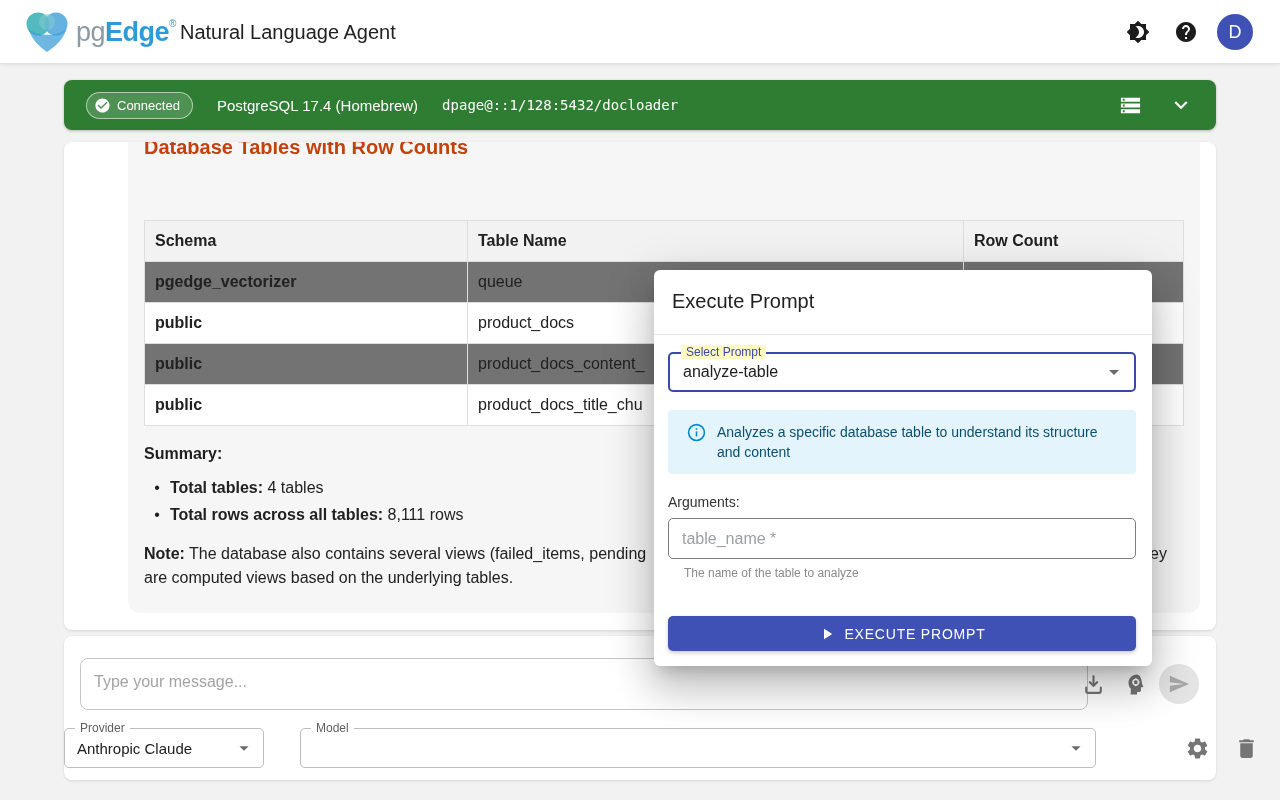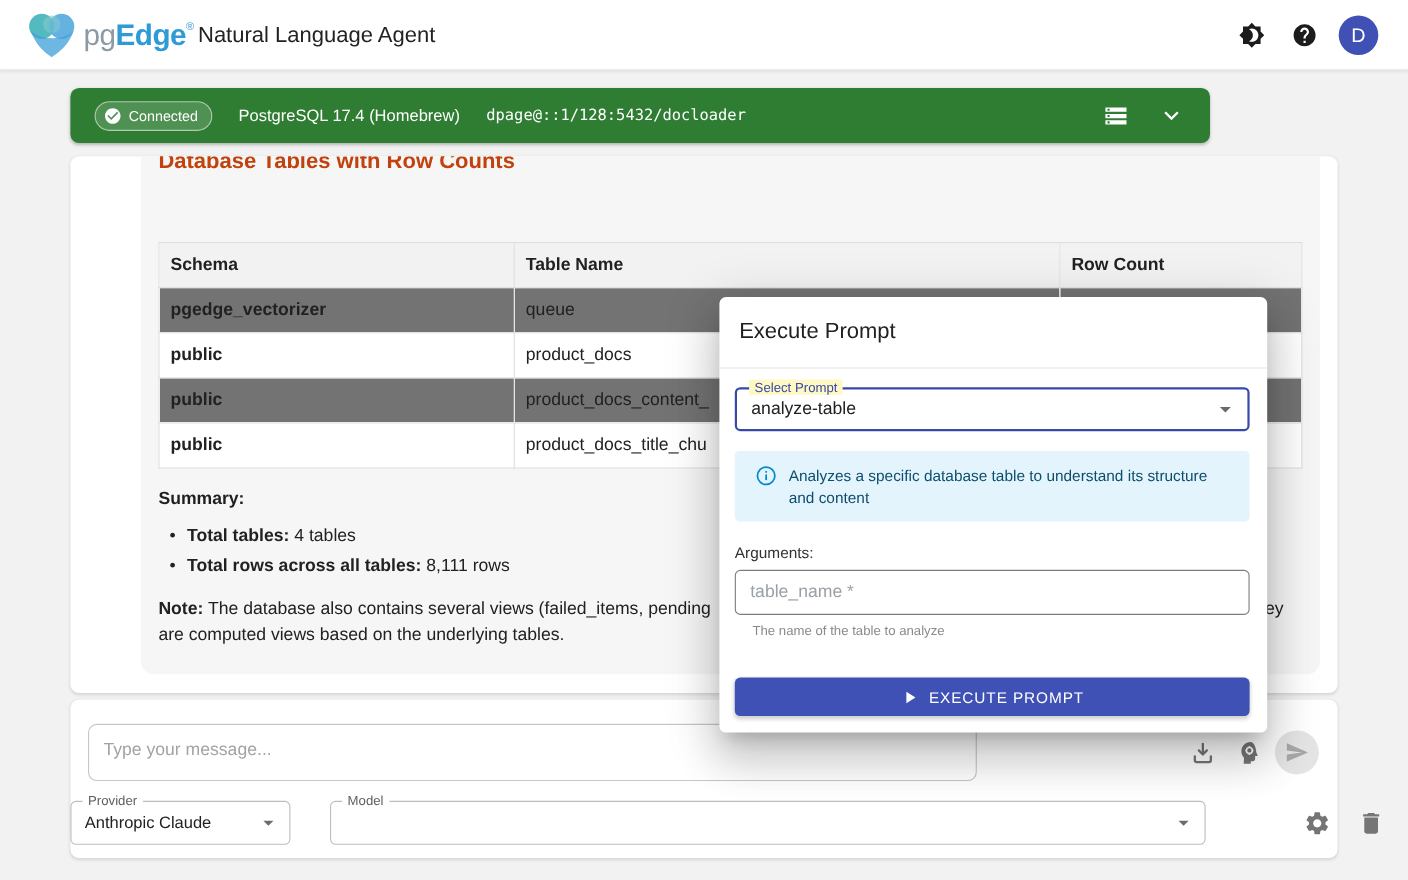--- a/index.html
+++ b/index.html
@@ -14,21 +14,21 @@
   #logo-text .edge { color:#2e9bd6; font-weight:700; }
   #logo-text .reg { color:#2e9bd6; font-size:10px; vertical-align:14px; }
   #app-title { position:absolute; left:180px; top:0; height:64px; display:flex; align-items:center;
                font-size:20px; font-weight:500; color:#222; }
   .appbar-icon { position:absolute; top:20px; width:24px; height:24px; cursor:pointer; }
   #avatar { position:absolute; left:1217px; top:14px; width:36px; height:36px; border-radius:50%;
             background:#3f51b5; color:#fff; font-size:18px; display:flex; align-items:center;
             justify-content:center; cursor:pointer; }
 
   
-  #connbar { position:absolute; left:64px; top:80px; width:1036px; height:50px; background:#2e7d32;
+  #connbar { position:absolute; left:64px; top:80px; width:1152px; height:50px; background:#2e7d32;
              border-radius:8px; box-shadow:0 1px 3px rgba(0,0,0,.25); z-index:15; display:flex; align-items:center; }
   #conn-chip { display:flex; align-items:center; gap:6px; margin-left:22px; height:27px; padding:0 12px 0 7px;
                border:1px solid rgba(255,255,255,.55); background:rgba(255,255,255,.16); border-radius:14px;
                color:#fff; font-size:13px; }
   #conn-server { color:#fff; font-size:15px; margin-left:24px; }
   #conn-dsn { color:#fff; font-size:14px; margin-left:24px; font-family:"DejaVu Sans Mono","Liberation Mono",monospace; }
   #conn-icons { position:absolute; right:22px; display:flex; align-items:center; gap:26px; }
   #conn-icons svg { cursor:pointer; }
 
   
@@ -73,21 +73,21 @@
   #arg-input input::placeholder { color:#9aa0a6; opacity:1; }
   #arg-helper { position:absolute; left:30px; top:296px; font-size:12px; color:#8a8a8a; }
   #exec-btn { position:absolute; left:14px; top:346px; width:468px; height:35px; background:#3f51b5; border:0;
               border-radius:5px; color:#fff; font-size:14px; letter-spacing:.8px; font-family:inherit;
               display:flex; align-items:center; justify-content:center; gap:8px; cursor:pointer;
               box-shadow:0 2px 4px rgba(0,0,0,.2); }
 
   
   #composer { position:absolute; left:64px; top:636px; width:1152px; height:144px; background:#fff;
               border-radius:8px; box-shadow:0 1px 3px rgba(0,0,0,.12); z-index:10; }
-  #msg-box { position:absolute; left:16px; top:22px; width:808px; height:52px; border:1.5px solid #c6c6c6;
+  #msg-box { position:absolute; left:16px; top:22px; width:1008px; height:52px; border:1.5px solid #c6c6c6;
              border-radius:8px; resize:none; padding:14px 13px; font-size:16px; font-family:inherit; color:#212121; outline:none; }
   #msg-box::placeholder { color:#a3a3a3; opacity:1; }
   .comp-icon { position:absolute; cursor:pointer; }
   #send-btn { position:absolute; left:1095px; top:28px; width:40px; height:40px; border-radius:50%; background:#e4e4e4;
               border:0; display:flex; align-items:center; justify-content:center; cursor:default; }
   .outl-select { position:absolute; top:92px; height:40px; border:1px solid #bdbdbd; border-radius:5px; background:#fff; cursor:pointer; }
   .outl-select .flabel { position:absolute; left:10px; top:-8px; background:#fff; padding:0 5px; font-size:12px; color:#5f5f5f; }
   .outl-select .value { position:absolute; left:12px; top:0; height:38px; display:flex; align-items:center; font-size:15px; color:#212121; }
   #provider-select { left:0; width:200px; }
   #model-select { left:236px; width:796px; }

